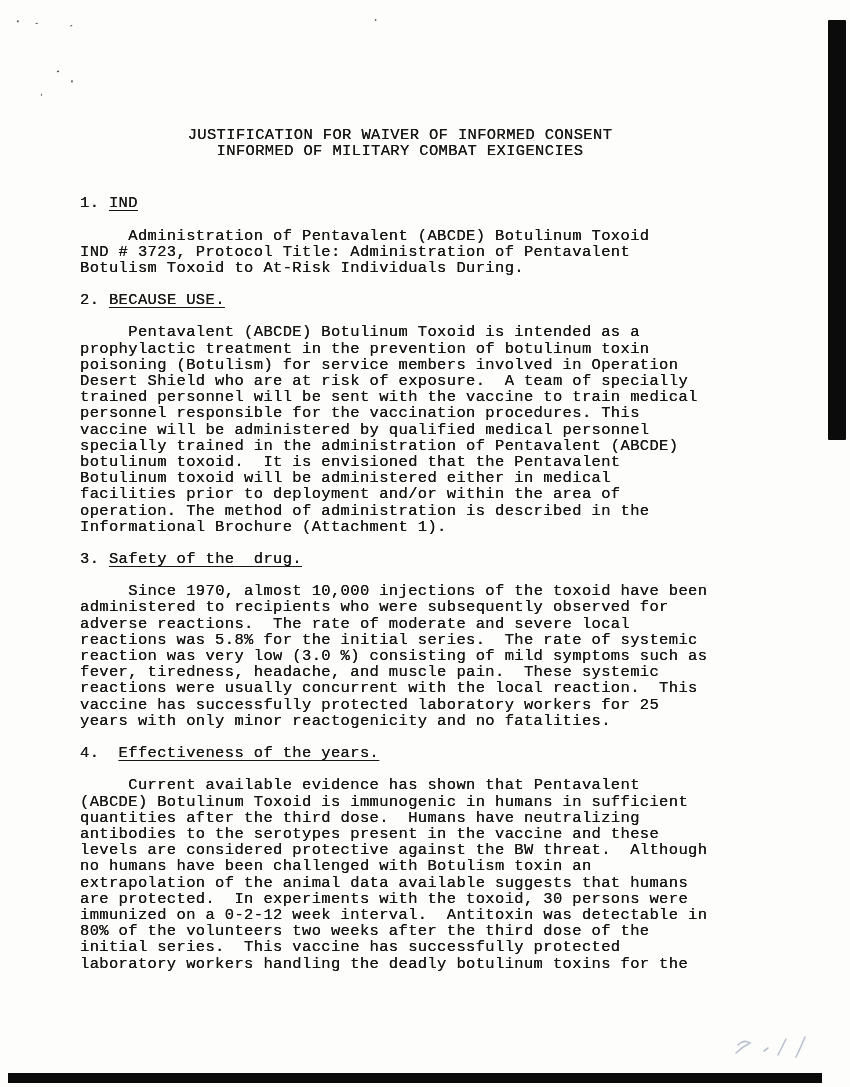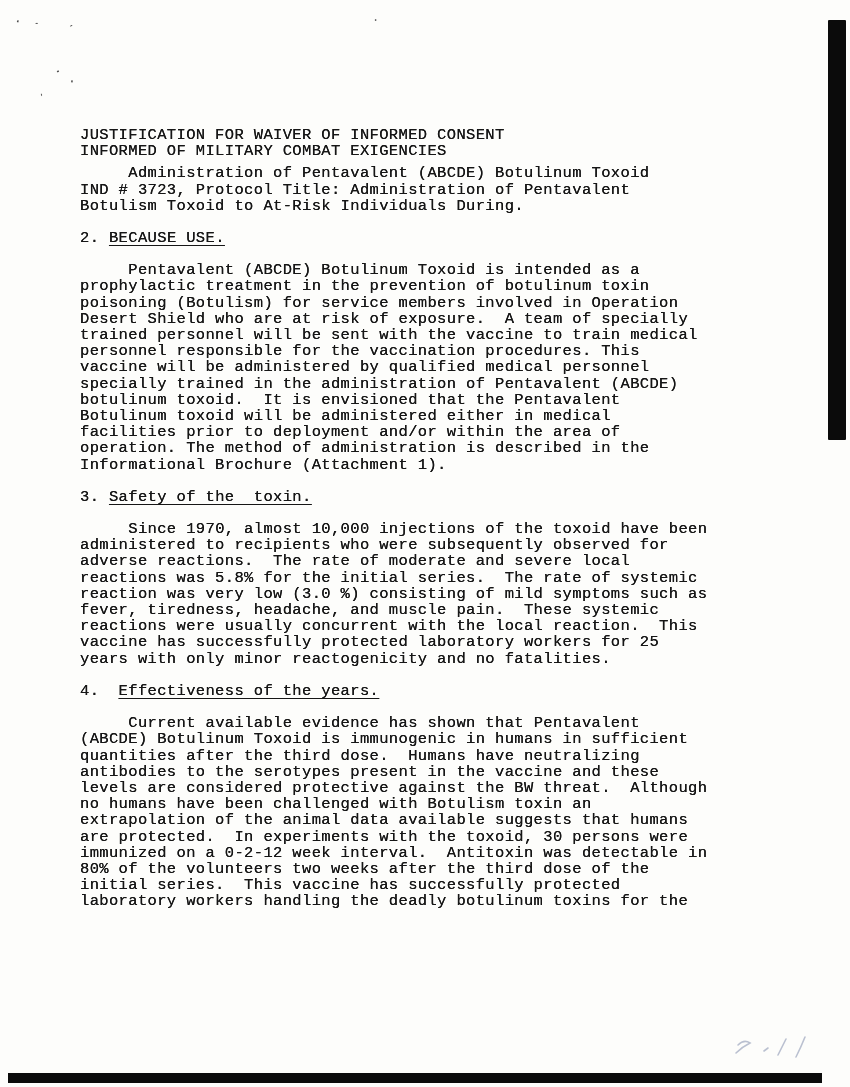--- a/index.html
+++ b/index.html
@@ -25,21 +25,22 @@
     top: 127px;
     left: 80px;
     width: 680px;
     font-size: 15.5px;
     line-height: 16.2px;
     letter-spacing: 0.35px;
     text-shadow: 0 0 0.5px currentColor;
   }
   .doc-title {
     width: 640px;
-    margin-bottom: 6px;
+    text-align: center;
+    margin-bottom: 36px;
   }
   .doc-title div { white-space: pre; }
   .section-heading {
     white-space: pre;
     margin: 0 0 16px 0;
   }
   .section-heading .heading-text {
     text-decoration: underline;
     text-underline-offset: 3px;
   }
@@ -115,20 +116,21 @@
   <span class="stray-mark-top">·</span>
 
   <div class="content">
 
     <div class="doc-title">
       <div>JUSTIFICATION FOR WAIVER OF INFORMED CONSENT</div>
       <div>INFORMED OF MILITARY COMBAT EXIGENCIES</div>
     </div>
 
     <section>
+      <div class="section-heading"><span>1. </span><span class="heading-text">IND</span></div>
       <div class="section-body">     Administration of Pentavalent (ABCDE) Botulinum Toxoid
 IND # 3723, Protocol Title: Administration of Pentavalent
 Botulism Toxoid to At-Risk Individuals During.</div>
     </section>
 
     <section>
       <div class="section-heading"><span>2. </span><span class="heading-text">BECAUSE USE.</span></div>
       <div class="section-body">     Pentavalent (ABCDE) Botulinum Toxoid is intended as a
 prophylactic treatment in the prevention of botulinum toxin
 poisoning (Botulism) for service members involved in Operation
@@ -138,21 +140,21 @@
 vaccine will be administered by qualified medical personnel
 specially trained in the administration of Pentavalent (ABCDE)
 botulinum toxoid.  It is envisioned that the Pentavalent
 Botulinum toxoid will be administered either in medical
 facilities prior to deployment and/or within the area of
 operation. The method of administration is described in the
 Informational Brochure (Attachment 1).</div>
     </section>
 
     <section>
-      <div class="section-heading"><span>3. </span><span class="heading-text">Safety of the  toxin.</span></div>
+      <div class="section-heading"><span>3. </span><span class="heading-text">Safety of the  drug.</span></div>
       <div class="section-body">     Since 1970, almost 10,000 injections of the toxoid have been
 administered to recipients who were subsequently observed for
 adverse reactions.  The rate of moderate and severe local
 reactions was 5.8% for the initial series.  The rate of systemic
 reaction was very low (3.0 %) consisting of mild symptoms such as
 fever, tiredness, headache, and muscle pain.  These systemic
 reactions were usually concurrent with the local reaction.  This
 vaccine has successfully protected laboratory workers for 25
 years with only minor reactogenicity and no fatalities.</div>
     </section>

